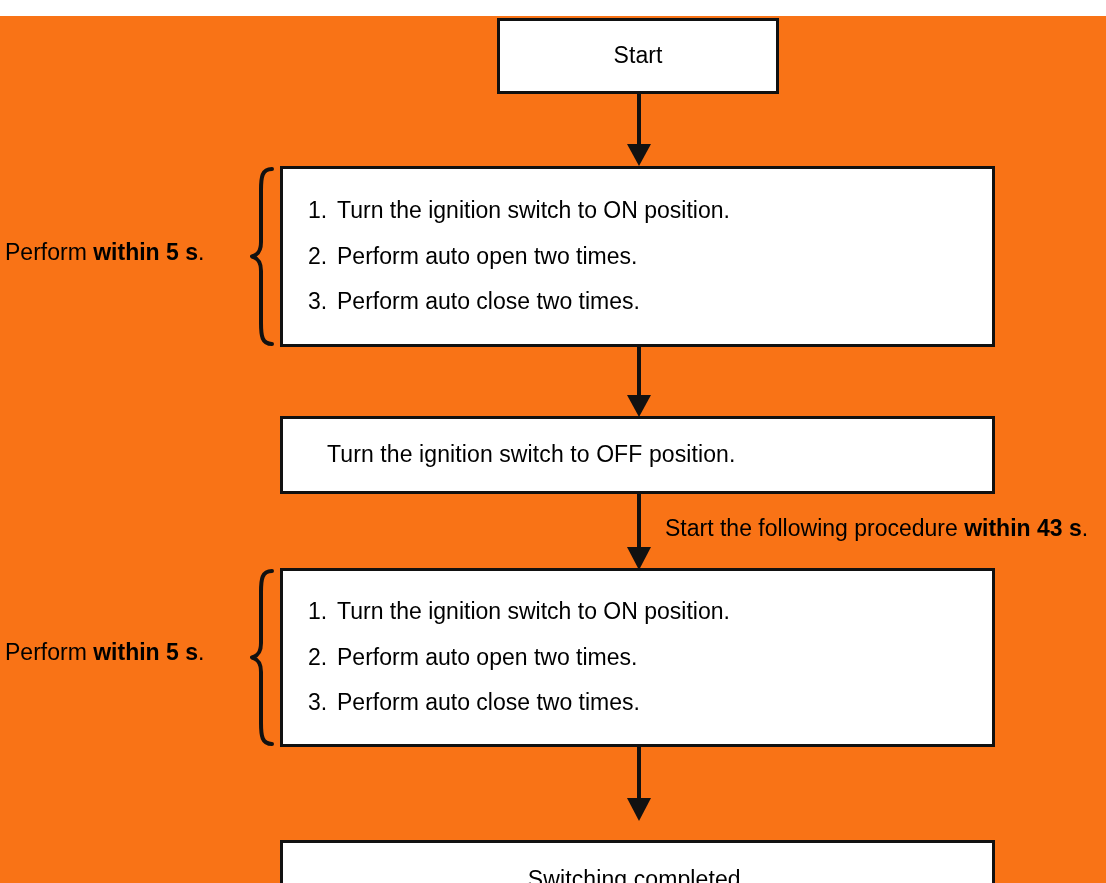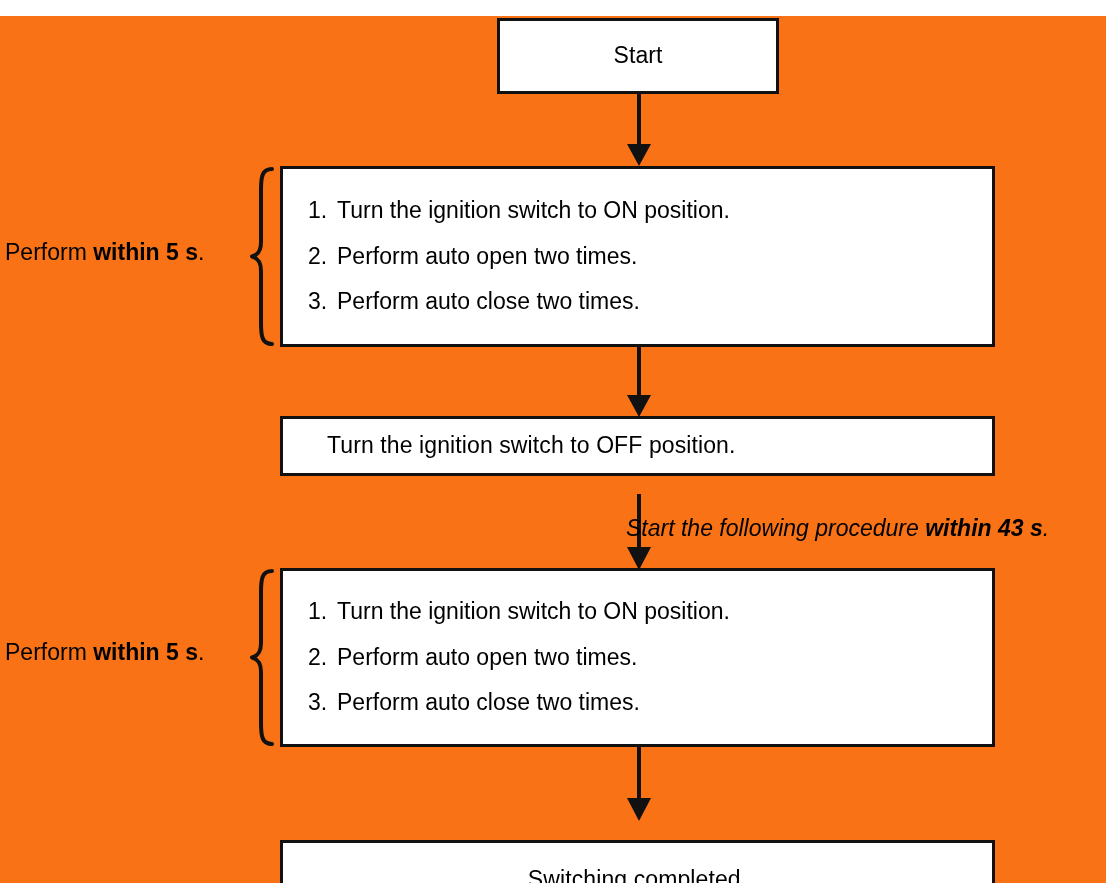--- a/index.html
+++ b/index.html
@@ -128,32 +128,32 @@
     </div>
   </div>
 
   <div class="arrow" style="left:625px; top:331px; width:28px; height:70px;">
     <svg width="28" height="70" viewBox="0 0 28 70">
       <line x1="14" y1="0" x2="14" y2="51" stroke="#111111" stroke-width="4"></line>
       <polygon points="2,48 26,48 14,70" fill="#111111"></polygon>
     </svg>
   </div>
 
-  <div class="box box-center-text shift-left" style="left:280px; top:400px; width:715px; height:60px;">
+  <div class="box box-center-text shift-left" style="left:280px; top:400px; width:715px; height:78px;">
     <span>Turn the ignition switch to OFF position.</span>
   </div>
 
   <div class="arrow" style="left:625px; top:478px; width:28px; height:76px;">
     <svg width="28" height="76" viewBox="0 0 28 76">
       <line x1="14" y1="0" x2="14" y2="56" stroke="#111111" stroke-width="4"></line>
       <polygon points="2,53 26,53 14,76" fill="#111111"></polygon>
     </svg>
   </div>
 
-  <div class="note" style="left:626px; top:499px;font-style:italic;">
+  <div class="note" style="left:665px; top:499px;">
     <span>Start the following procedure </span><b>within 43 s</b><span>.</span>
   </div>
 
   <div class="side-label" style="left:5px; top:622px;">
     <span>Perform </span><b>within 5 s</b><span>.</span>
   </div>
 
   <div class="brace" style="left:250px; top:552px; width:26px; height:179px;">
     <svg width="26" height="179" viewBox="0 0 26 179" preserveAspectRatio="none">
       <path d="M 22 3 C 12 3 11 11 11 24 L 11 75 C 11 85 7 88 2 89.5 C 7 91 11 94 11 104 L 11 155 C 11 168 12 176 22 176" fill="none" stroke="#111111" stroke-width="4" stroke-linecap="round" stroke-linejoin="round"></path>

